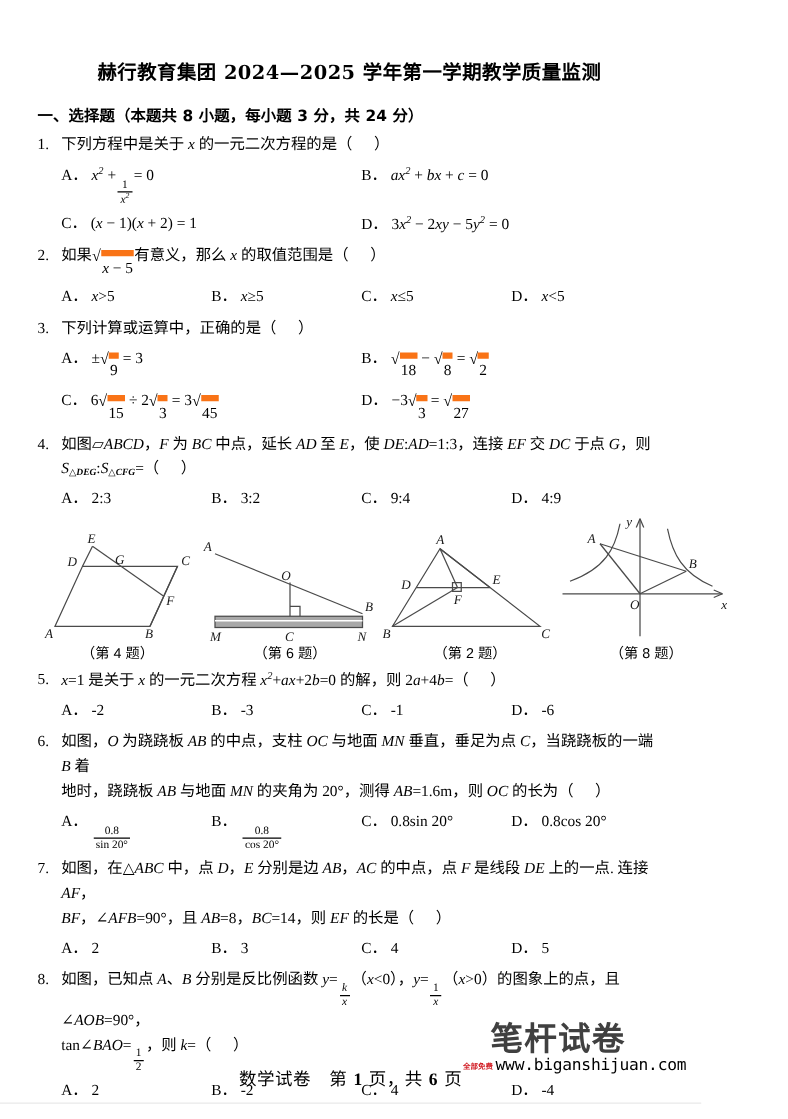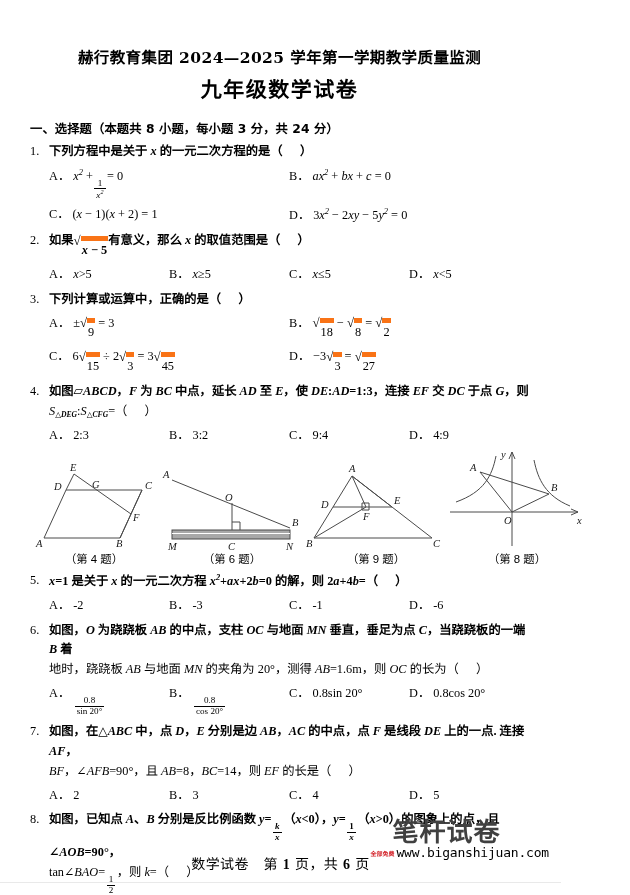--- a/index.html
+++ b/index.html
@@ -63,21 +63,20 @@
     align-items: flex-start;
   }
   .q-num {
     flex: 0 0 auto;
     width: 19px;
     text-align: left;
     font-family: "Liberation Serif", serif;
   }
   .q-text {
     flex: 1 1 auto;
-    font-weight: bold;
   }
   .q-cont {
     margin-left: 19px;
   }
 
   
   .opts {
     display: flex;
     margin-top: 4px;
     margin-left: 19px;
@@ -213,21 +212,20 @@
     height: 1px;
     background: #e9e9e9;
   }
 </style>
 </head>
 <body>
 
 <div class="page">
 
   <div class="doc-title">赫行教育集团 2024—2025 学年第一学期教学质量监测</div>
-  <div class="doc-subtitle">九年级数学试卷</div>
 
   <div class="section-head">一、选择题（本题共 8 小题，每小题 3 分，共 24 分）</div>
 
   <div class="q">
     <div class="q-stem">
       <span class="q-num">1.</span>
       <span class="q-text">下列方程中是关于 <span class="it">x</span> 的一元二次方程的是（<span class="paren-blank">&nbsp;&nbsp;&nbsp;&nbsp;</span>）</span>
     </div>
     <div class="opts pair">
       <div class="opt">
@@ -431,21 +429,21 @@
         </g>
         <g font-family="Liberation Serif, serif" font-style="italic" font-size="10.5" fill="#1a1a1a">
           <text x="43" y="14">A</text>
           <text x="0" y="89">B</text>
           <text x="127" y="89">C</text>
           <text x="15" y="50">D</text>
           <text x="88" y="46">E</text>
           <text x="57" y="62">F</text>
         </g>
       </svg>
-      <div class="fig-cap">（第 9 题）</div>
+      <div class="fig-cap">（第 2 题）</div>
     </div>
 
     <div class="fig" style="width:150px;">
       <svg class="fig-svg" width="142" height="104" viewBox="0 0 142 104">
         <g stroke="#4a4a4a" stroke-width="1" fill="none">
 
           <path d="M4,66 L132,66"></path>
           <path d="M66,100 L66,6"></path>
 
           <path d="M132,66 L125,63 M132,66 L125,69"></path>

